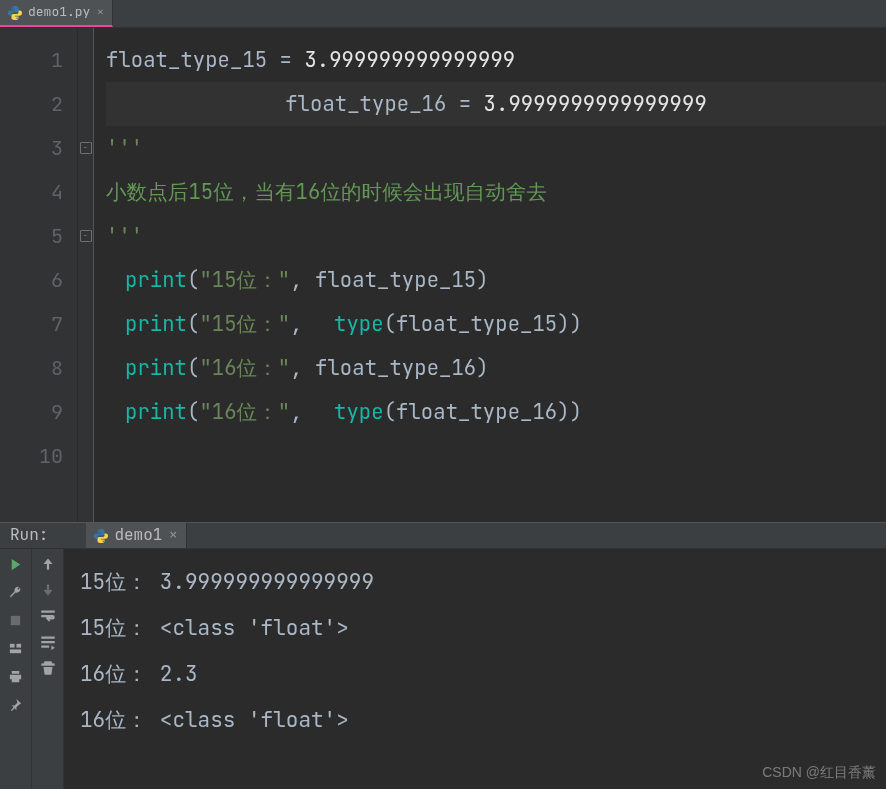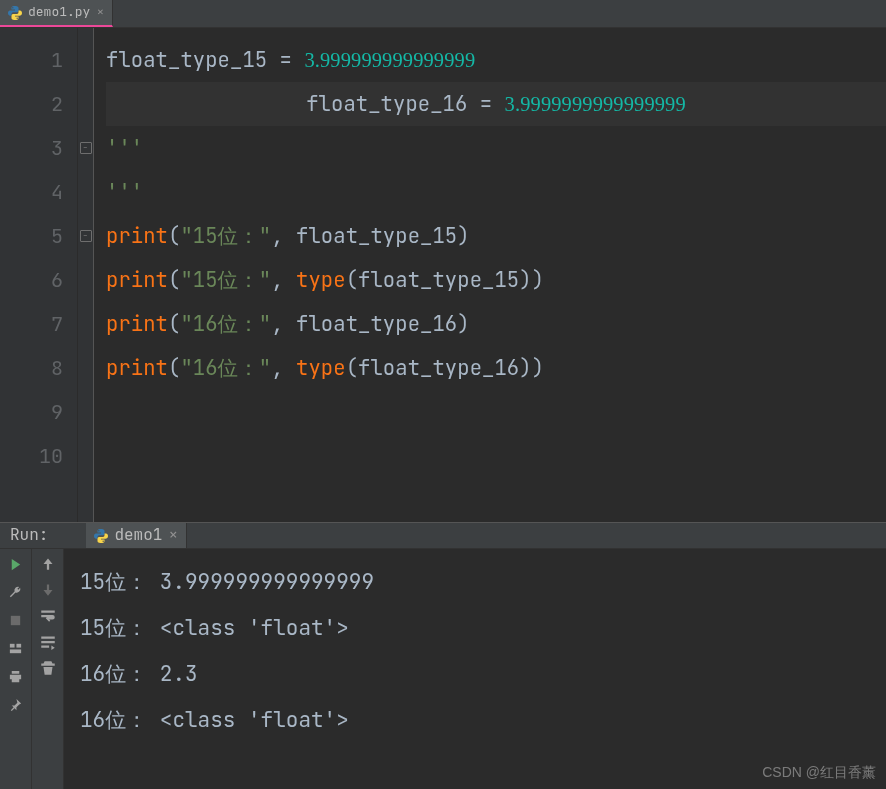--- a/index.html
+++ b/index.html
@@ -56,23 +56,23 @@
   width:12px;height:12px;border:1px solid #6e6e6e;border-radius:1px;
   color:#6e6e6e;font-size:10px;line-height:10px;text-align:center;
 }
 .code {
   flex:1;
   padding:10px 0 0 12px;
   overflow:hidden;
 }
 .line { height:44px; line-height:44px; white-space:pre; font-size:20.5px; letter-spacing:0.1px;}
 .line.cursor { background:#323232;text-align:center; }
-.builtin { color:#f97316; }
+.builtin { color:#14b8a6;margin-left:19px; }
 .str { color:#6a8759; }
-.num { color:#14b8a6;font-family:Liberation Serif, serif; }
+.num { color:#e5e5e5; }
 .id { color:#a9b7c6; }
 .op { color:#a9b7c6; }
 .comment { color:#629755; }
 .docstr { color:#6a8759; }
 
 .runpanel {
   border-top:1px solid #555;
 }
 .runheader {
   background:#3c3f41;
@@ -160,20 +160,21 @@
     <div></div>
       <div></div>
       <div></div>
       <div></div>
       <div></div>
   </div>
   <div class="code">
     <div class="line"><span class="id">float_type_15</span><span class="op"> = </span><span class="num">3.999999999999999</span></div>
     <div class="line cursor"><span class="id">float_type_16</span><span class="op"> = </span><span class="num">3.9999999999999999</span></div>
     <div class="line"><span class="docstr">'''</span></div>
+    <div class="line"><span class="comment">小数点后15位，当有16位的时候会出现自动舍去</span></div>
     <div class="line"><span class="docstr">'''</span></div>
     <div class="line"><span class="builtin">print</span><span class="op">(</span><span class="str">"15位："</span><span class="op">, </span><span class="id">float_type_15</span><span class="op">)</span></div>
     <div class="line"><span class="builtin">print</span><span class="op">(</span><span class="str">"15位："</span><span class="op">, </span><span class="builtin">type</span><span class="op">(</span><span class="id">float_type_15</span><span class="op">))</span></div>
     <div class="line"><span class="builtin">print</span><span class="op">(</span><span class="str">"16位："</span><span class="op">, </span><span class="id">float_type_16</span><span class="op">)</span></div>
     <div class="line"><span class="builtin">print</span><span class="op">(</span><span class="str">"16位："</span><span class="op">, </span><span class="builtin">type</span><span class="op">(</span><span class="id">float_type_16</span><span class="op">))</span></div>
     <div class="line"></div>
   </div>
 </div>
 
 <div class="runpanel">

